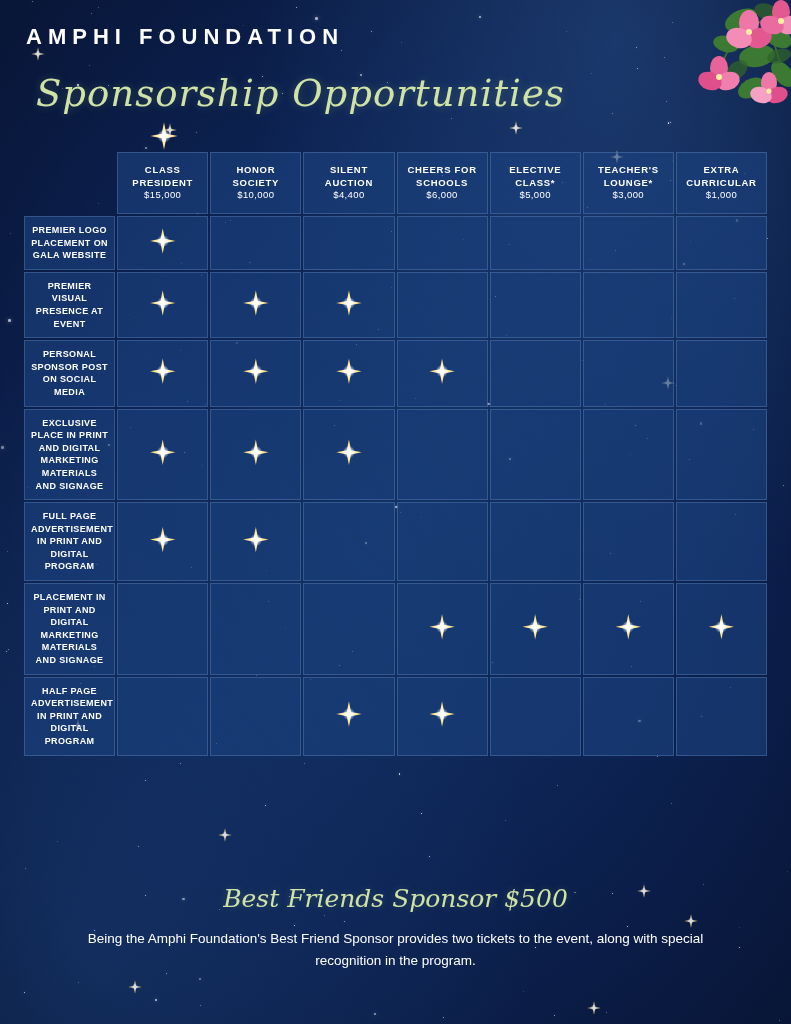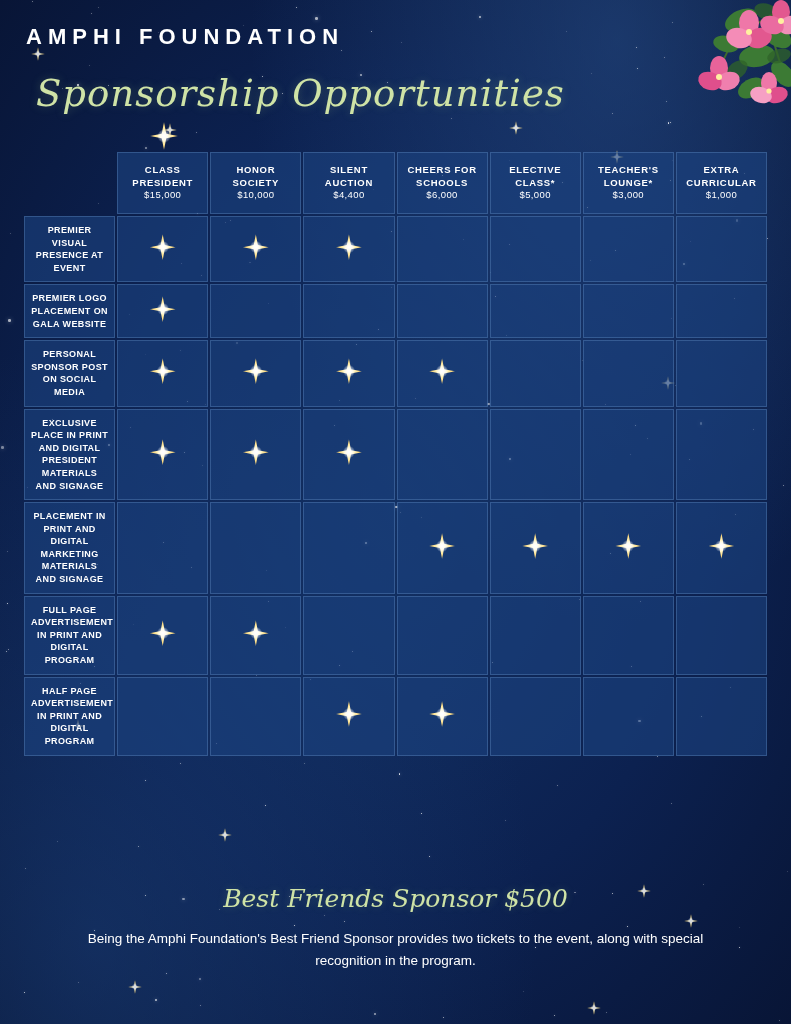--- a/index.html
+++ b/index.html
@@ -432,78 +432,78 @@
             <div class="amt">$3,000</div>
           </th>
           <th class="col-head">
             <div>EXTRA CURRICULAR</div>
             <div class="amt">$1,000</div>
           </th>
         </tr>
     </thead>
     <tbody id="matrix-body">
         <tr>
+          <td class="row-head"><span>PREMIER LOGO PLACEMENT ON GALA WEBSITE</span></td>
+          <td class="cell"><span class="sparkle"></span></td>
+          <td class="cell"></td>
+          <td class="cell"></td>
+          <td class="cell"></td>
+          <td class="cell"></td>
+          <td class="cell"></td>
+          <td class="cell"></td>
+        </tr>
+        <tr>
           <td class="row-head"><span>PREMIER VISUAL PRESENCE AT EVENT</span></td>
           <td class="cell"><span class="sparkle"></span></td>
           <td class="cell"><span class="sparkle"></span></td>
           <td class="cell"><span class="sparkle"></span></td>
           <td class="cell"></td>
           <td class="cell"></td>
           <td class="cell"></td>
           <td class="cell"></td>
         </tr>
         <tr>
-          <td class="row-head"><span>PREMIER LOGO PLACEMENT ON GALA WEBSITE</span></td>
-          <td class="cell"><span class="sparkle"></span></td>
-          <td class="cell"></td>
-          <td class="cell"></td>
-          <td class="cell"></td>
-          <td class="cell"></td>
-          <td class="cell"></td>
-          <td class="cell"></td>
-        </tr>
-        <tr>
           <td class="row-head"><span>PERSONAL SPONSOR POST ON SOCIAL MEDIA</span></td>
           <td class="cell"><span class="sparkle"></span></td>
           <td class="cell"><span class="sparkle"></span></td>
           <td class="cell"><span class="sparkle"></span></td>
           <td class="cell"><span class="sparkle"></span></td>
           <td class="cell"></td>
           <td class="cell"></td>
           <td class="cell"></td>
         </tr>
         <tr>
-          <td class="row-head"><span>EXCLUSIVE PLACE IN PRINT AND DIGITAL PRESIDENT MATERIALS AND SIGNAGE</span></td>
-          <td class="cell"><span class="sparkle"></span></td>
-          <td class="cell"><span class="sparkle"></span></td>
-          <td class="cell"><span class="sparkle"></span></td>
+          <td class="row-head"><span>EXCLUSIVE PLACE IN PRINT AND DIGITAL MARKETING MATERIALS AND SIGNAGE</span></td>
+          <td class="cell"><span class="sparkle"></span></td>
+          <td class="cell"><span class="sparkle"></span></td>
+          <td class="cell"><span class="sparkle"></span></td>
+          <td class="cell"></td>
+          <td class="cell"></td>
+          <td class="cell"></td>
+          <td class="cell"></td>
+        </tr>
+        <tr>
+          <td class="row-head"><span>FULL PAGE ADVERTISEMENT IN PRINT AND DIGITAL PROGRAM</span></td>
+          <td class="cell"><span class="sparkle"></span></td>
+          <td class="cell"><span class="sparkle"></span></td>
+          <td class="cell"></td>
           <td class="cell"></td>
           <td class="cell"></td>
           <td class="cell"></td>
           <td class="cell"></td>
         </tr>
         <tr>
           <td class="row-head"><span>PLACEMENT IN PRINT AND DIGITAL MARKETING MATERIALS AND SIGNAGE</span></td>
           <td class="cell"></td>
           <td class="cell"></td>
           <td class="cell"></td>
           <td class="cell"><span class="sparkle"></span></td>
           <td class="cell"><span class="sparkle"></span></td>
           <td class="cell"><span class="sparkle"></span></td>
           <td class="cell"><span class="sparkle"></span></td>
-        </tr>
-        <tr>
-          <td class="row-head"><span>FULL PAGE ADVERTISEMENT IN PRINT AND DIGITAL PROGRAM</span></td>
-          <td class="cell"><span class="sparkle"></span></td>
-          <td class="cell"><span class="sparkle"></span></td>
-          <td class="cell"></td>
-          <td class="cell"></td>
-          <td class="cell"></td>
-          <td class="cell"></td>
-          <td class="cell"></td>
         </tr>
         <tr>
           <td class="row-head"><span>HALF PAGE ADVERTISEMENT IN PRINT AND DIGITAL PROGRAM</span></td>
           <td class="cell"></td>
           <td class="cell"></td>
           <td class="cell"><span class="sparkle"></span></td>
           <td class="cell"><span class="sparkle"></span></td>
           <td class="cell"></td>
           <td class="cell"></td>
           <td class="cell"></td>

